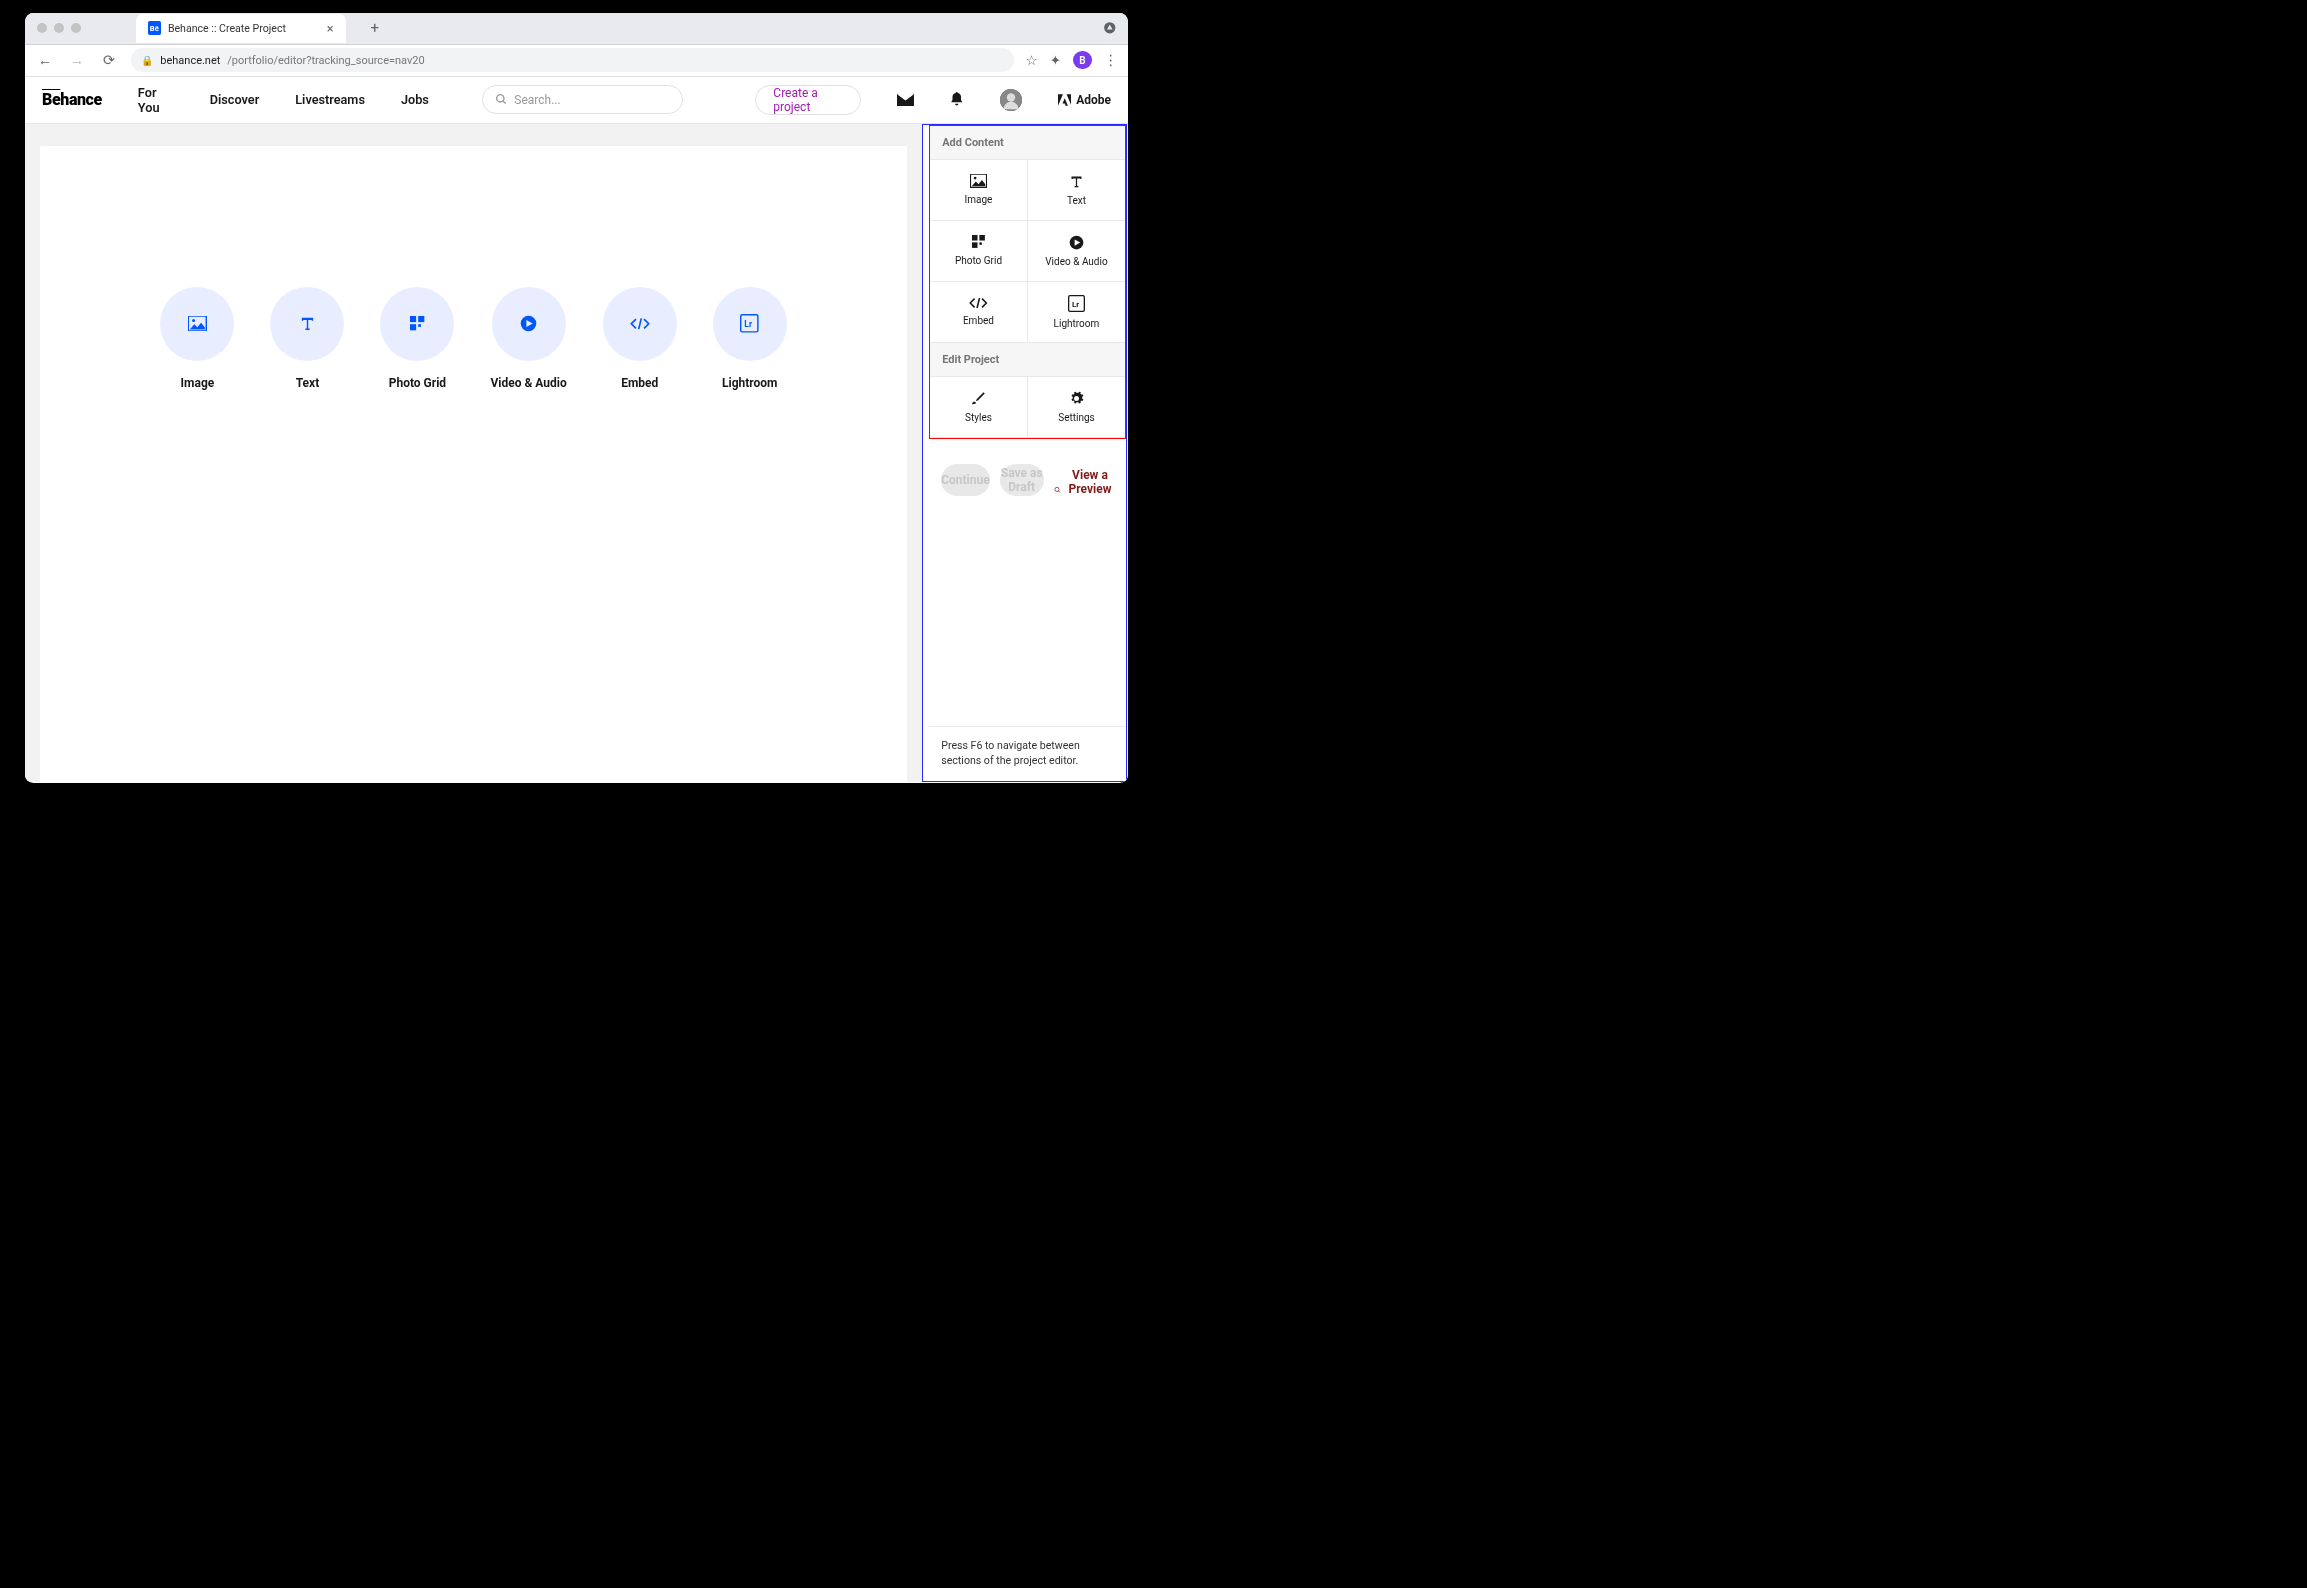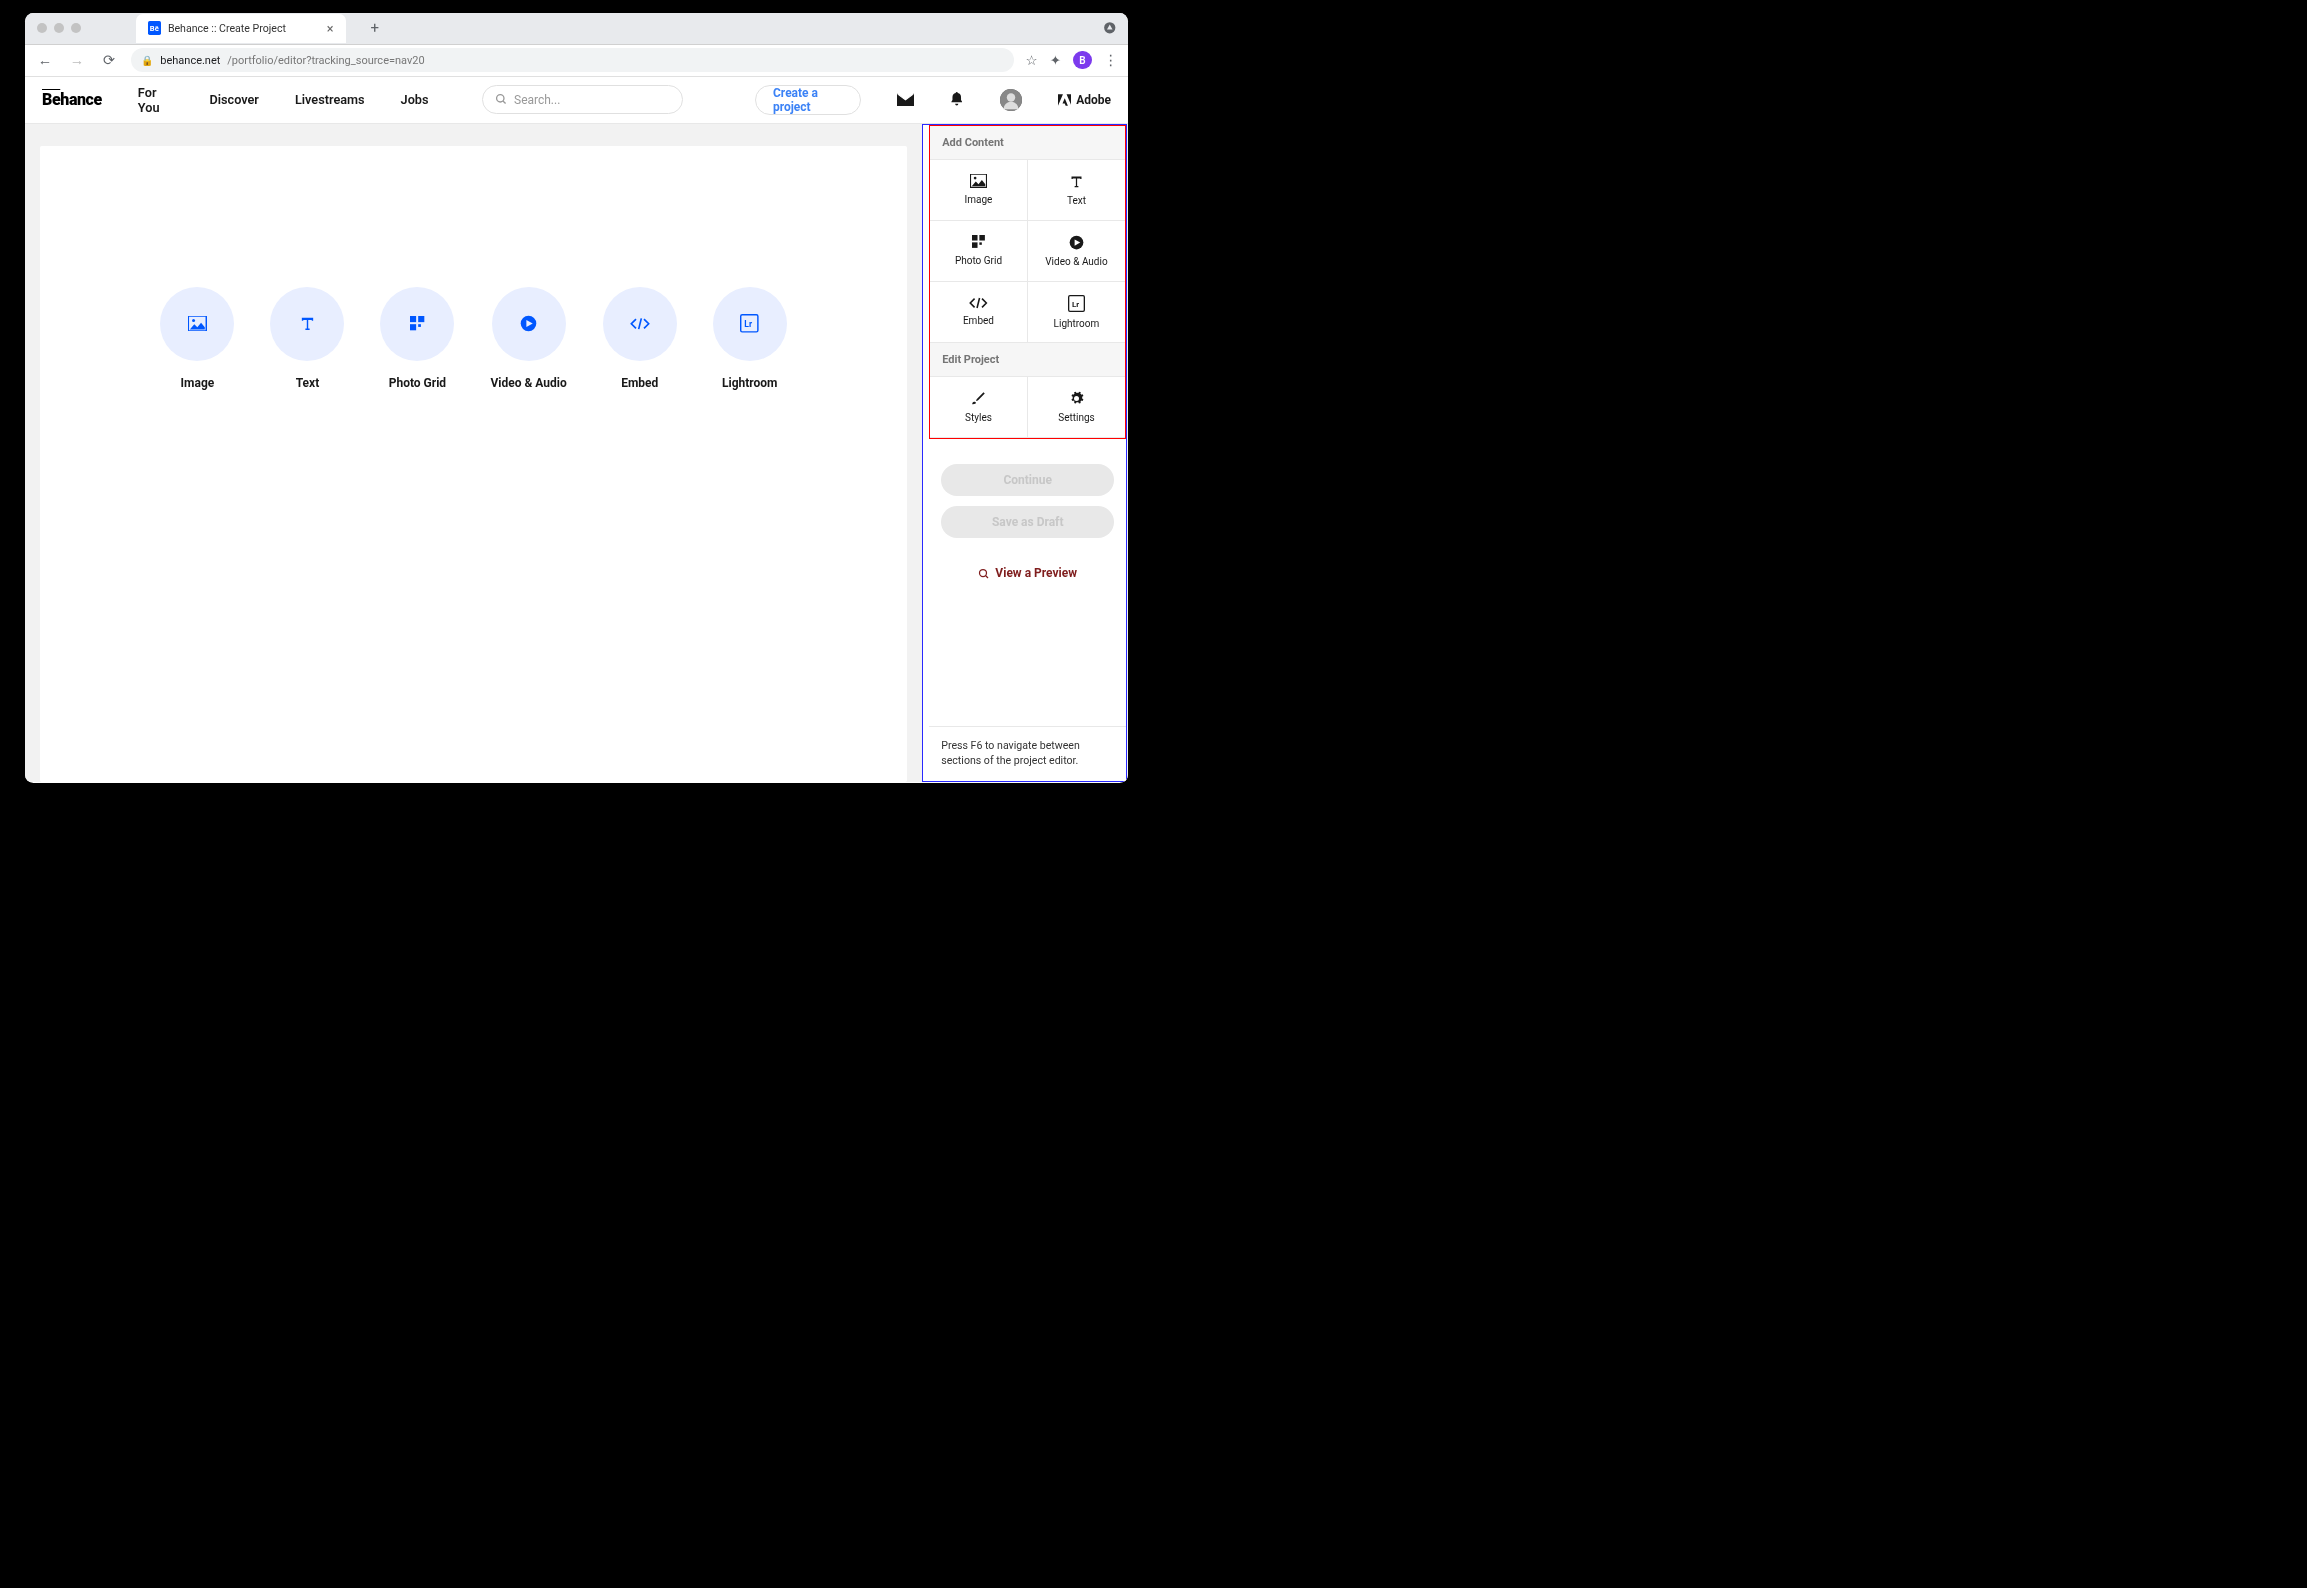--- a/index.html
+++ b/index.html
@@ -24,41 +24,41 @@
 .kebab { font-size: 14.4px; }
 .app-header { height: 47px; background: #fff; display: flex; align-items: center; padding: 0 17px; gap: 36px; border-bottom: 0.8px solid #e8e8e8; }
 .logo { font-weight: 900; font-size: 16px; letter-spacing: -0.4px; }
 .logo .ba { text-decoration: overline; }
 .nav-link { font-size: 12.7px; font-weight: 600; color: #191919; }
 .search-wrap { flex: 1; max-width: 304px; margin-left: 17px; }
 .search-box { height: 29px; border: 0.8px solid #e0e0e0; border-radius: 14.4px; display: flex; align-items: center; padding: 0 12px; gap: 6.8px; color: #999; }
 .search-box input { border: none; outline: none; flex: 1; font-size: 12px; color: #333; background: transparent; }
 .search-box input::placeholder { color: #999; }
 .spacer { flex: 1; }
-.create-btn { height: 30px; padding: 0 17px; border: 0.8px solid #e0e0e0; border-radius: 15px; background: #fff; font-size: 12px; font-weight: 700; color: #3b82f6; display: flex; align-items: center; }
+.create-btn { height: 30px; padding: 0 17px; border: 0.8px solid #e0e0e0; border-radius: 15px; background: #fff; font-size: 12px; font-weight: 400; color: #a21caf; display: flex; align-items: center; }
 .hdr-icon { font-size: 14.4px; color: #191919; }
 .avatar { width: 22px; height: 22px; border-radius: 50%; background: #555; display: flex; align-items: center; justify-content: center; font-size: 12px; color: #fff; }
 .adobe-link { display: flex; align-items: center; gap: 5px; font-size: 12px; font-weight: 700; color: #191919; }
 .adobe-logo { width: 13.5px; height: 12px; }
 .app-body { display: flex; height: calc(100% - 112px); background: #f2f2f2; }
 .canvas-area { flex: 1; padding: 22px 15px 0 15px; }
 .canvas { background: #fff; width: 100%; height: 100%; border-radius: 1.7px; padding-top: 85px; text-align: center; }
 .canvas-prompt { font-size: 23px; color: #999; font-weight: 400; }
 .type-grid { display: flex; justify-content: center; gap: 36px; margin-top: 56px; }
 .type-option { display: flex; flex-direction: column; align-items: center; gap: 15px; }
 .type-circle { width: 74px; height: 74px; border-radius: 50%; background: #e8eeff; display: flex; align-items: center; justify-content: center; color: #0057ff; }
 .type-label { font-size: 12px; font-weight: 700; color: #191919; }
 .sidebar { width: 205px; background: #fff; border: 1.7px solid #2929ff; display: flex; flex-direction: column; margin-right: 0.8px; padding-left: 6px; }
 .sidebar-pane { border: 1.7px solid #ff0000; }
 .panel-header { font-size: 11px; font-weight: 700; color: #757575; padding: 10px 12px; background: #f6f6f6; border-bottom: 0.8px solid #e8e8e8; }
 .panel-grid { display: grid; grid-template-columns: 1fr 1fr; }
 .panel-cell { height: 61px; border-right: 0.8px solid #e8e8e8; border-bottom: 0.8px solid #e8e8e8; display: flex; flex-direction: column; align-items: center; justify-content: center; gap: 6px; font-size: 10px; color: #191919; background: #fff; }
 .panel-cell:nth-child(2n) { border-right: none; }
 .panel-cell svg, .panel-cell .icon-txt { color: #191919; }
-.actions { padding: 25px 12px 12px; display: flex; flex-direction: column; gap: 10px; }
+.actions { padding: 25px 12px 12px; display: flex; flex-direction: row; gap: 10px; }
 .action-btn { height: 32px; border-radius: 16px; border: none; font-size: 12px; font-weight: 700; display: flex; align-items: center; justify-content: center; gap: 5px; }
 .action-btn.primary { background: #e8e8e8; color: #c7c7c7; }
 .action-btn.secondary { background: #e8e8e8; color: #c7c7c7; }
 .action-btn.link { background: transparent; color: #7f1d1d; align-items: flex-end; }
 .hint { border-top: 0.8px solid #e8e8e8; padding: 12px; font-size: 10.6px; color: #333; text-align: left; line-height: 1.4; }
 svg { display: block; }
 </style>
 </head>
 <body>
 

